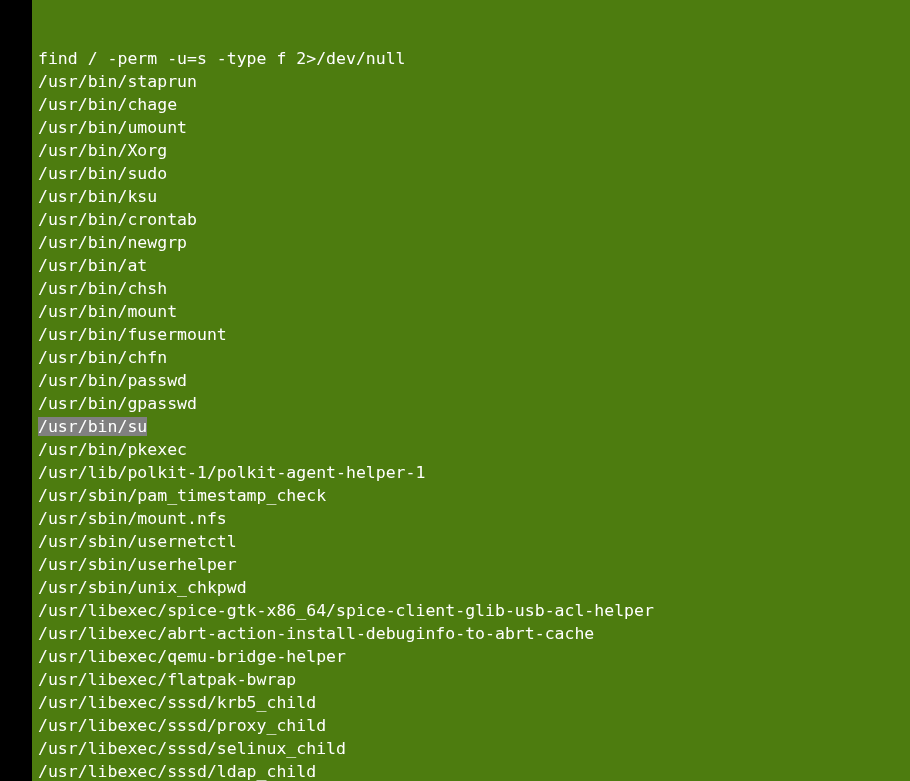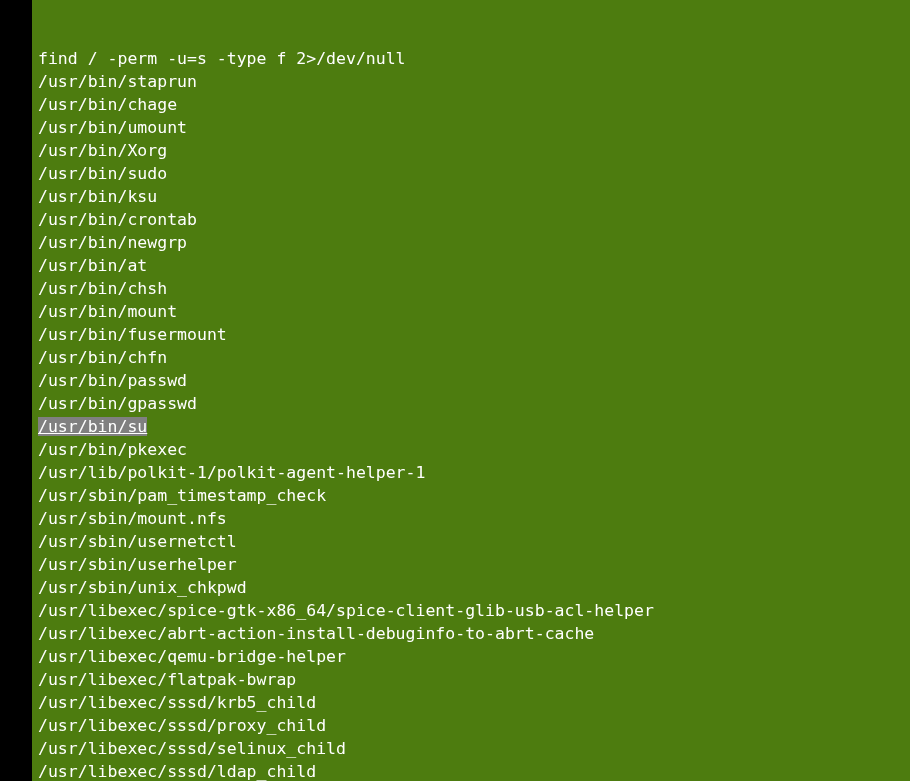--- a/index.html
+++ b/index.html
@@ -28,21 +28,20 @@
     margin-left: 32px;
   }
   .line {
     height: 23px;
     white-space: pre;
     display: block;
   }
   .line.selected > .seltext {
     background: #808080;
     color: #ffffff;
-    text-decoration: underline;
   }
   .seltext {
     display: inline;
   }
 </style>
 </head>
 <body>
 
 <div id="terminal">
   <div id="lines"><div class="line"><span class="seltext">find / -perm -u=s -type f 2&gt;/dev/null</span></div><div class="line"><span class="seltext">/usr/bin/staprun</span></div><div class="line"><span class="seltext">/usr/bin/chage</span></div><div class="line"><span class="seltext">/usr/bin/umount</span></div><div class="line"><span class="seltext">/usr/bin/Xorg</span></div><div class="line"><span class="seltext">/usr/bin/sudo</span></div><div class="line"><span class="seltext">/usr/bin/ksu</span></div><div class="line"><span class="seltext">/usr/bin/crontab</span></div><div class="line"><span class="seltext">/usr/bin/newgrp</span></div><div class="line"><span class="seltext">/usr/bin/at</span></div><div class="line"><span class="seltext">/usr/bin/chsh</span></div><div class="line"><span class="seltext">/usr/bin/mount</span></div><div class="line"><span class="seltext">/usr/bin/fusermount</span></div><div class="line"><span class="seltext">/usr/bin/chfn</span></div><div class="line"><span class="seltext">/usr/bin/passwd</span></div><div class="line"><span class="seltext">/usr/bin/gpasswd</span></div><div class="line selected"><span class="seltext">/usr/bin/su</span></div><div class="line"><span class="seltext">/usr/bin/pkexec</span></div><div class="line"><span class="seltext">/usr/lib/polkit-1/polkit-agent-helper-1</span></div><div class="line"><span class="seltext">/usr/sbin/pam_timestamp_check</span></div><div class="line"><span class="seltext">/usr/sbin/mount.nfs</span></div><div class="line"><span class="seltext">/usr/sbin/usernetctl</span></div><div class="line"><span class="seltext">/usr/sbin/userhelper</span></div><div class="line"><span class="seltext">/usr/sbin/unix_chkpwd</span></div><div class="line"><span class="seltext">/usr/libexec/spice-gtk-x86_64/spice-client-glib-usb-acl-helper</span></div><div class="line"><span class="seltext">/usr/libexec/abrt-action-install-debuginfo-to-abrt-cache</span></div><div class="line"><span class="seltext">/usr/libexec/qemu-bridge-helper</span></div><div class="line"><span class="seltext">/usr/libexec/flatpak-bwrap</span></div><div class="line"><span class="seltext">/usr/libexec/sssd/krb5_child</span></div><div class="line"><span class="seltext">/usr/libexec/sssd/proxy_child</span></div><div class="line"><span class="seltext">/usr/libexec/sssd/selinux_child</span></div><div class="line"><span class="seltext">/usr/libexec/sssd/ldap_child</span></div></div>

